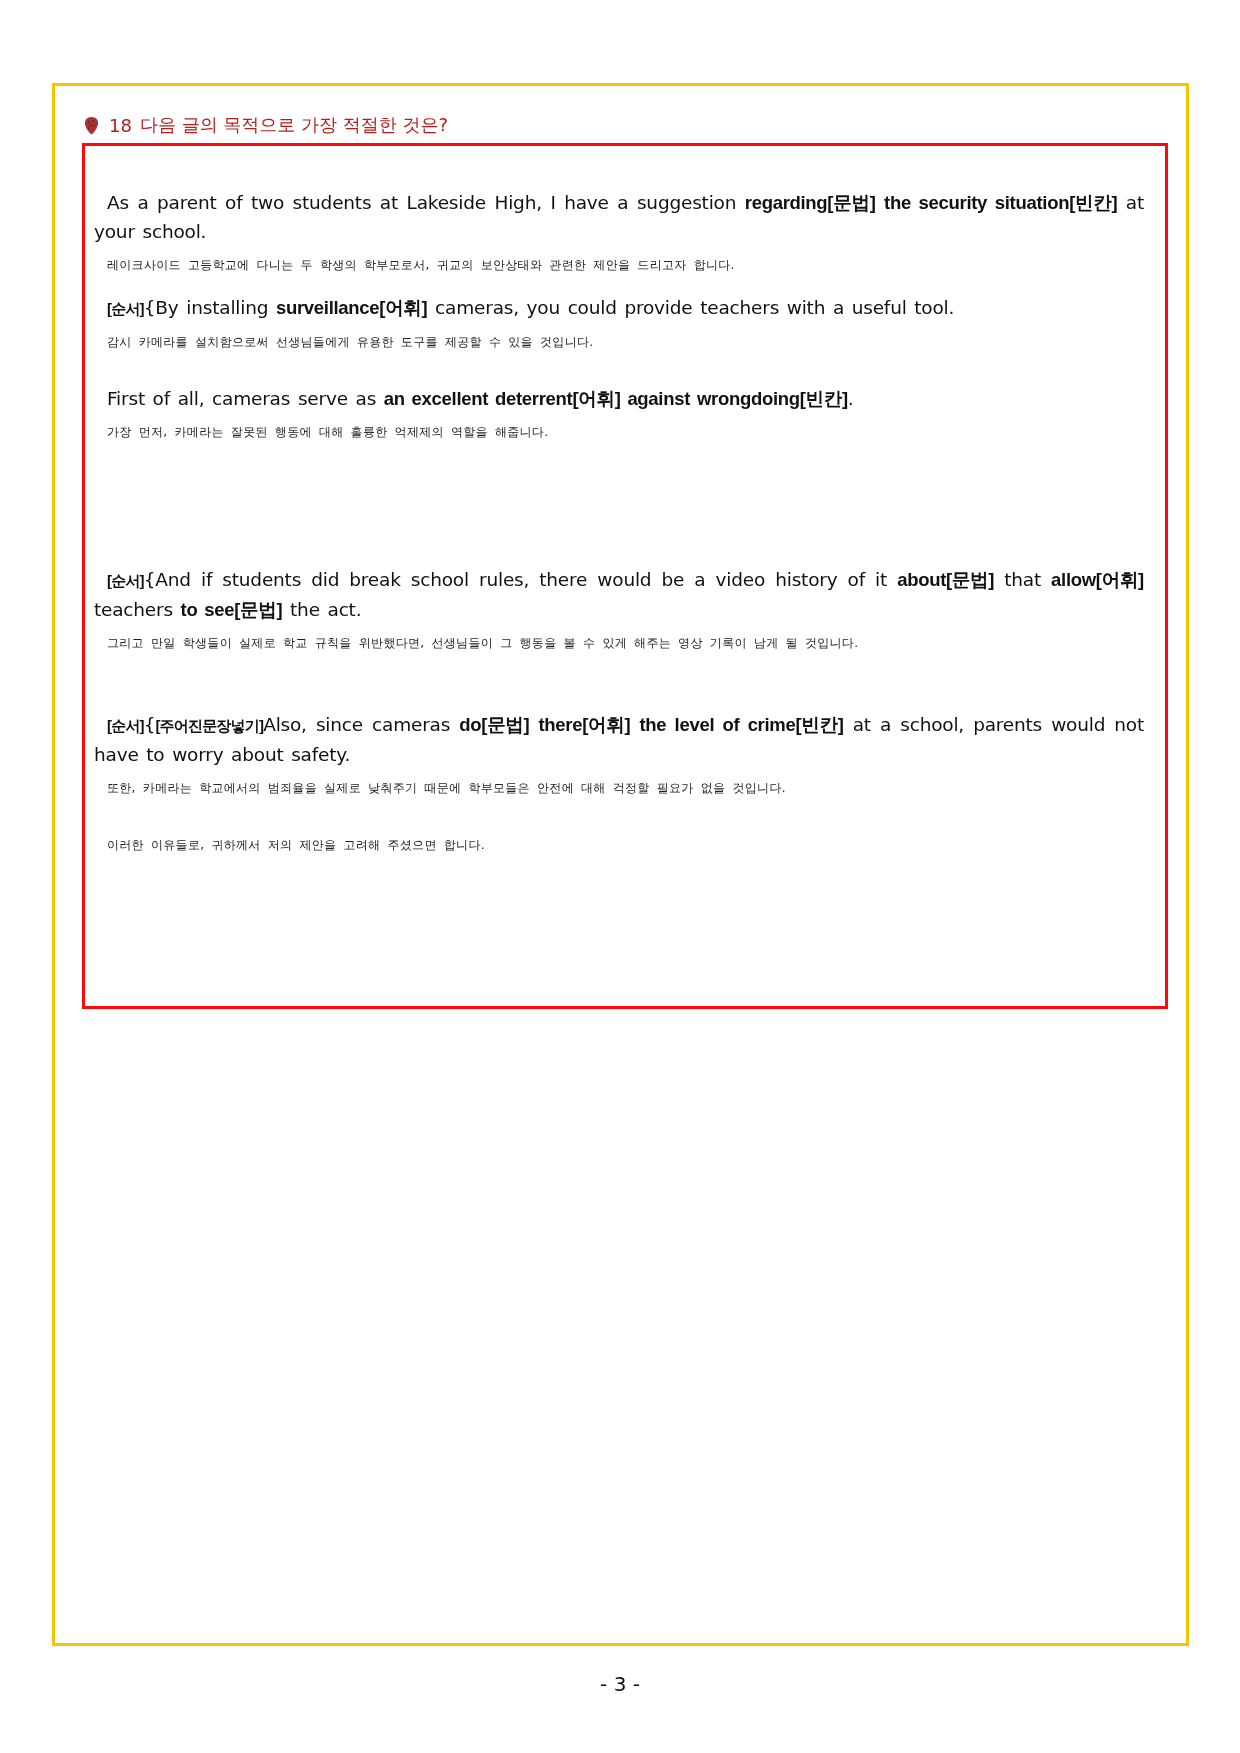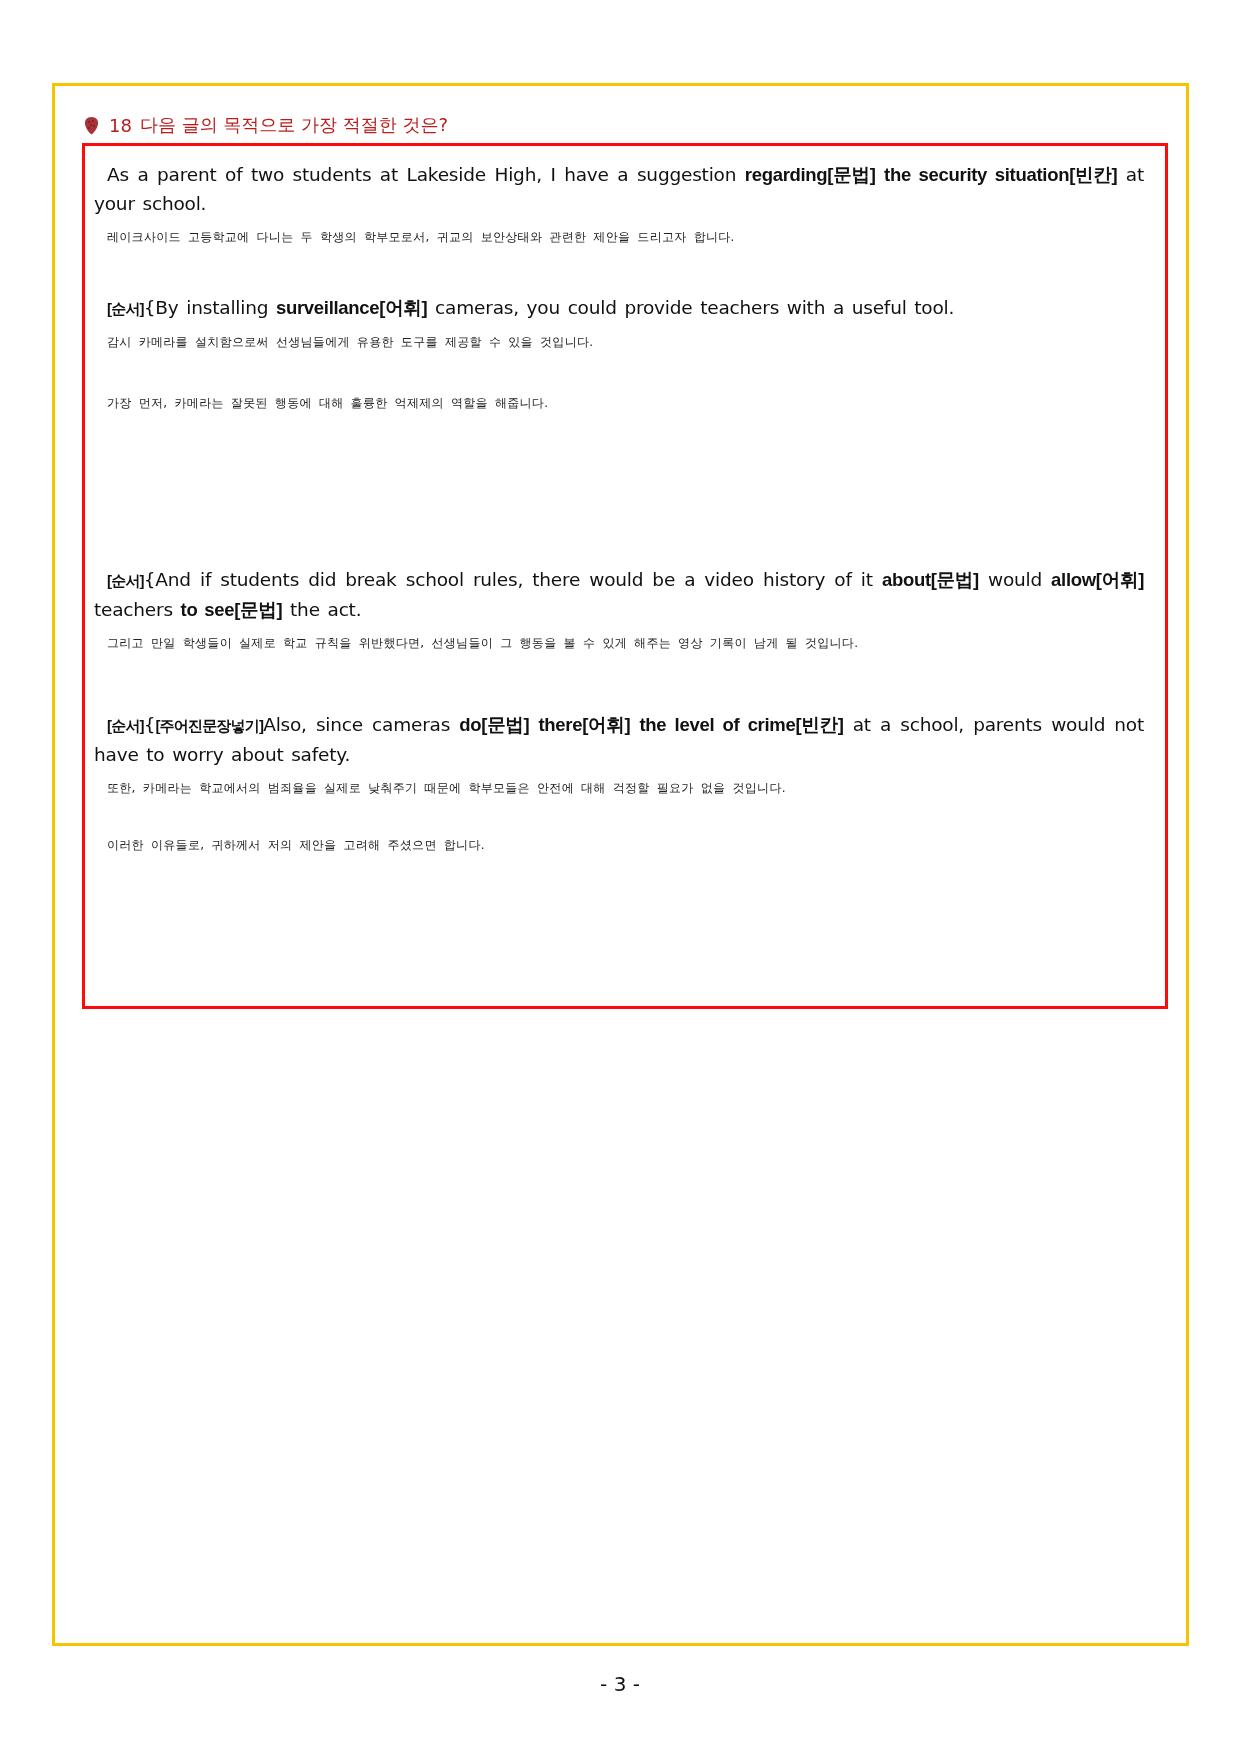--- a/index.html
+++ b/index.html
@@ -42,35 +42,36 @@
       <circle cx="5" cy="12" r="0.7" fill="#3a1015"></circle>
     </svg>
   </span>
   <span class="qnum">18</span>
   <span>다음 글의 목적으로 가장 적절한 것은?</span>
 </div>
 
 <div class="redbox"></div>
 
 <div id="passage">
-    <div class="para" style="top: 160px;">
+    <div class="para" style="top: 188px;">
       <div class="en"><span class="ind"></span><span>As a parent of two students at Lakeside High, I have a suggestion </span><b class="k">regarding[문법]</b><span> </span><b class="k">the security situation[빈칸]</b><span> at your school.</span></div>
       <div class="kr"><span class="ind"></span><span>레이크사이드 고등학교에 다니는 두 학생의 학부모로서, 귀교의 보안상태와 관련한 제안을 드리고자 합니다.</span></div>
     </div>
     <div class="para" style="top: 293px;">
       <div class="en"><span class="ind"></span><span class="tag">[순서]</span><span>{By installing </span><b class="k">surveillance[어휘]</b><span> cameras, you could provide teachers with a useful tool.</span></div>
       <div class="kr"><span class="ind"></span><span>감시 카메라를 설치함으로써 선생님들에게 유용한 도구를 제공할 수 있을 것입니다.</span></div>
     </div>
     <div class="para" style="top: 384px;">
+      <div class="en"><span class="ind"></span><span>First of all, cameras serve as </span><b class="k">an excellent deterrent[어휘] against wrongdoing[빈칸]</b><span>.</span></div>
       <div class="kr"><span class="ind"></span><span>가장 먼저, 카메라는 잘못된 행동에 대해 훌륭한 억제제의 역할을 해줍니다.</span></div>
     </div>
     <div class="para" style="top: 475px;">
     </div>
     <div class="para" style="top: 565px;">
-      <div class="en"><span class="ind"></span><span class="tag">[순서]</span><span>{And if students did break school rules, there would be a video history of it </span><b class="k">about[문법]</b><span> would </span><b class="k">allow[어휘]</b><span> teachers </span><b class="k">to see[문법]</b><span> the act.</span></div>
+      <div class="en"><span class="ind"></span><span class="tag">[순서]</span><span>{And if students did break school rules, there would be a video history of it </span><b class="k">about[문법]</b><span> that </span><b class="k">allow[어휘]</b><span> teachers </span><b class="k">to see[문법]</b><span> the act.</span></div>
       <div class="kr"><span class="ind"></span><span>그리고 만일 학생들이 실제로 학교 규칙을 위반했다면, 선생님들이 그 행동을 볼 수 있게 해주는 영상 기록이 남게 될 것입니다.</span></div>
     </div>
     <div class="para" style="top: 710px;">
       <div class="en"><span class="ind"></span><span class="tag">[순서]</span><span>{</span><span class="tag">[주어진문장넣기]</span><span>Also, since cameras </span><b class="k">do[문법]</b><span> </span><b class="k">there[어휘]</b><span> </span><b class="k">the level of crime[빈칸]</b><span> at a school, parents would not have to worry about safety.</span></div>
       <div class="kr"><span class="ind"></span><span>또한, 카메라는 학교에서의 범죄율을 실제로 낮춰주기 때문에 학부모들은 안전에 대해 걱정할 필요가 없을 것입니다.</span></div>
     </div>
     <div class="para" style="top: 826px;">
       <div class="kr"><span class="ind"></span><span>이러한 이유들로, 귀하께서 저의 제안을 고려해 주셨으면 합니다.</span></div>
     </div>
   </div>

